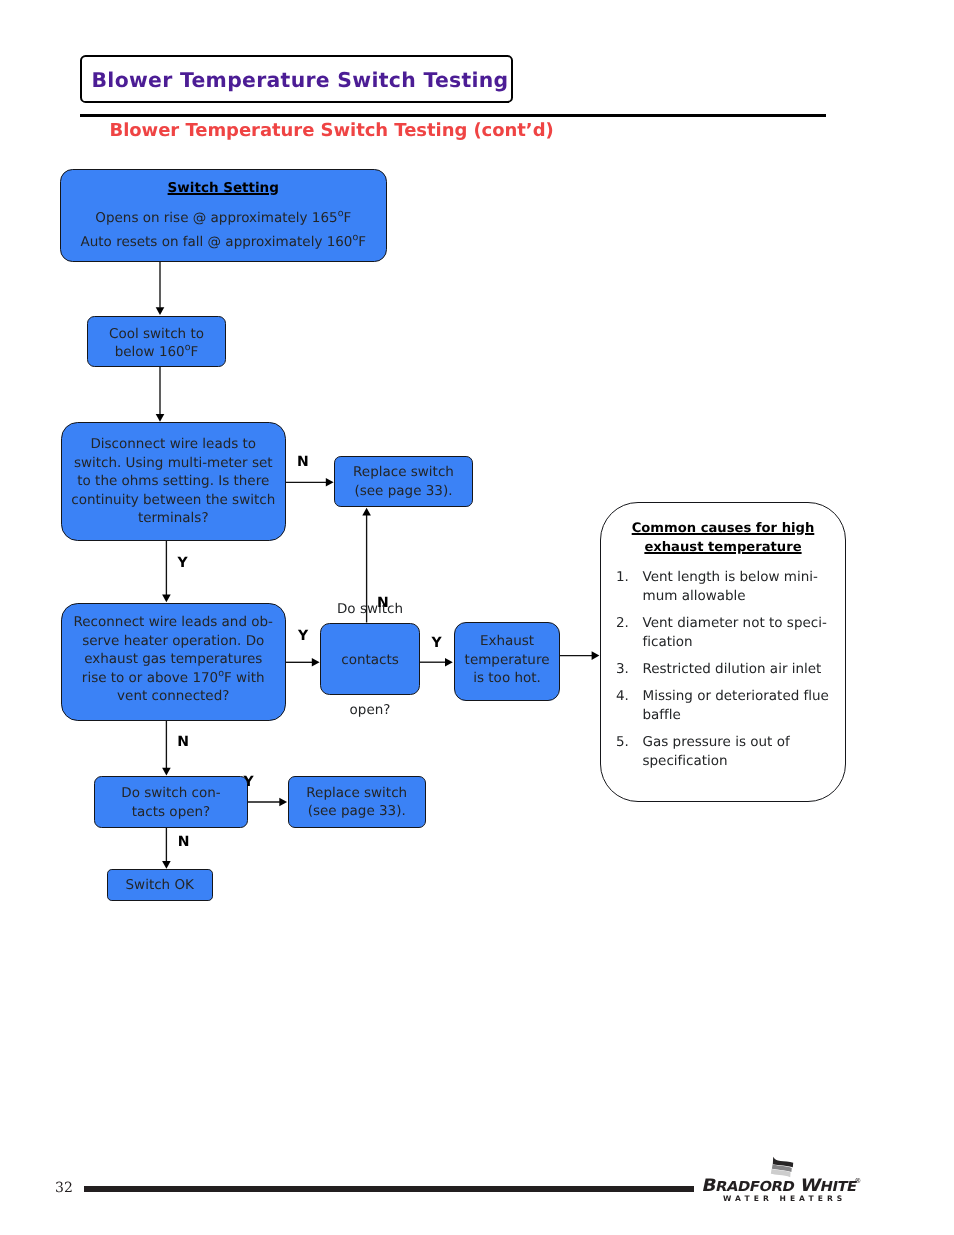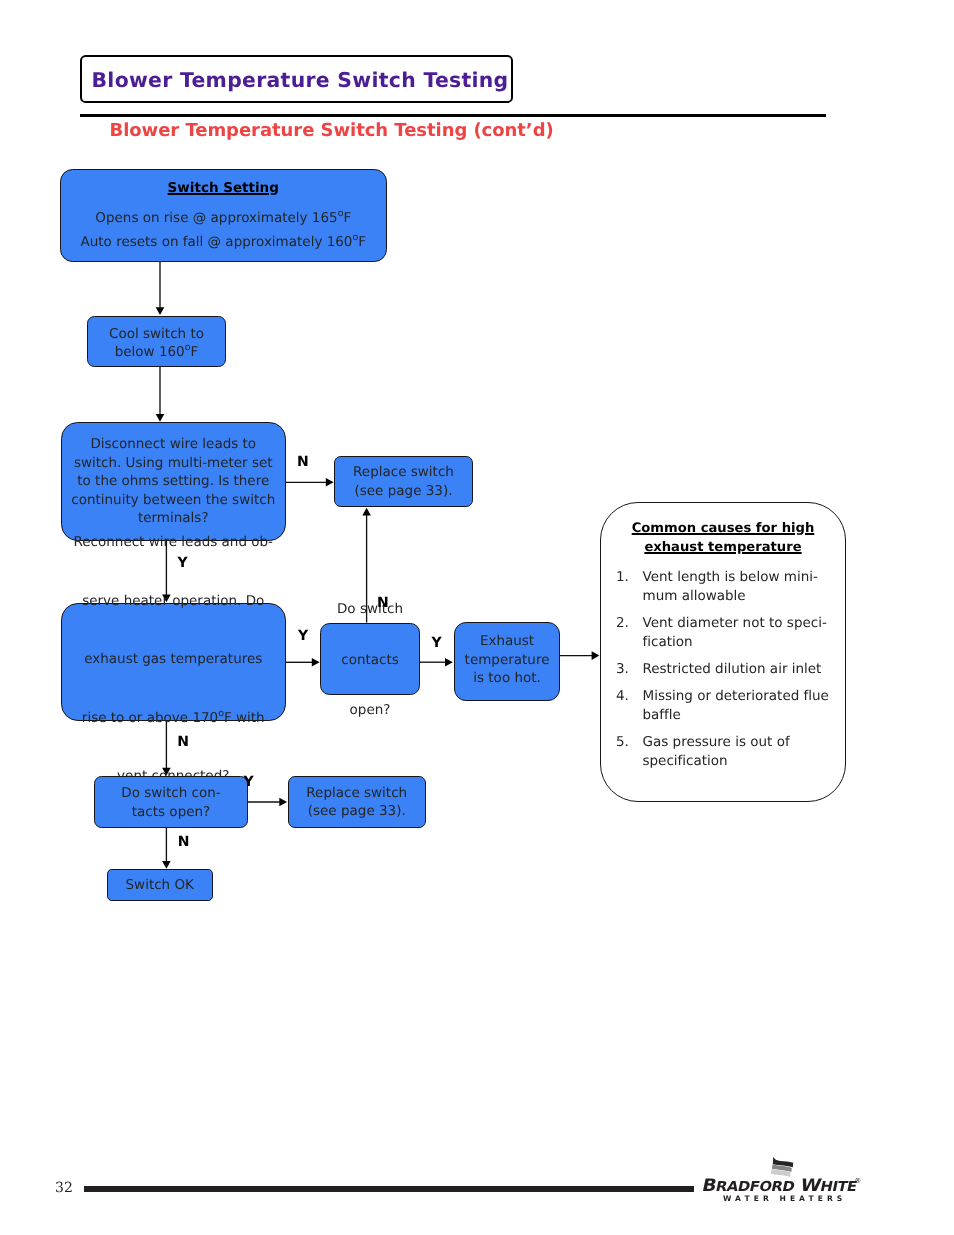--- a/index.html
+++ b/index.html
@@ -60,21 +60,21 @@
   #box-exhaust-temperature { border-radius:12px; }
   #box-do-switch-contacts-open-bottom { border-radius:7.5px; }
   #box-replace-switch-bottom { border-radius:7px; }
   #box-switch-ok { border-radius:4.8px; }
 
   
   #box-switch-setting { padding-top:0.4px; }
   #box-cool-switch { padding-top:4.0px; }
   #box-disconnect-wire-leads { padding-top:0px; }
   #box-replace-switch-top { padding-top:0.0px; }
-  #box-reconnect-wire-leads { padding-bottom:5px;gap:40px; }
+  #box-reconnect-wire-leads { padding-bottom:5px; }
   #box-do-switch-contacts-open-mid { padding-top:2.6px; }
   #box-exhaust-temperature { padding-bottom:4.0px; }
   #box-do-switch-contacts-open-bottom { padding-top:1.5px; }
   #box-replace-switch-bottom { padding-top:0.5px; }
   #box-switch-ok { padding-top:1.2px; }
 
   
   .ynlabel { font-weight:bold; font-size:14px; line-height:14px; color:#000; }
 
   

